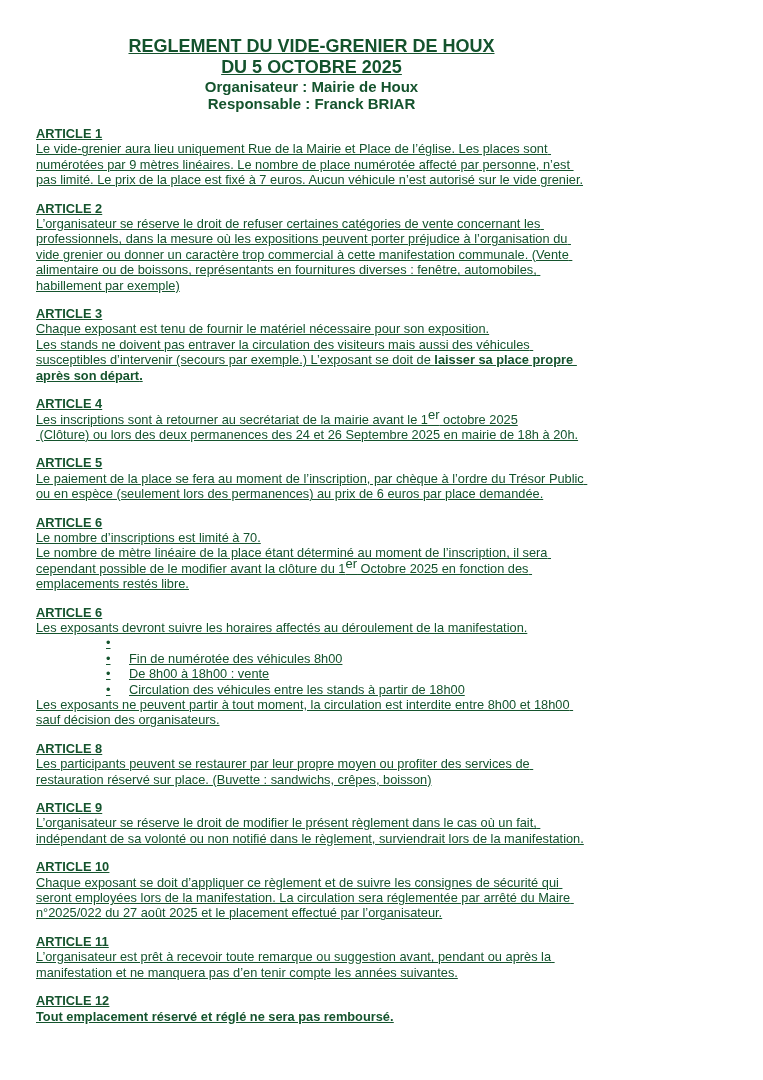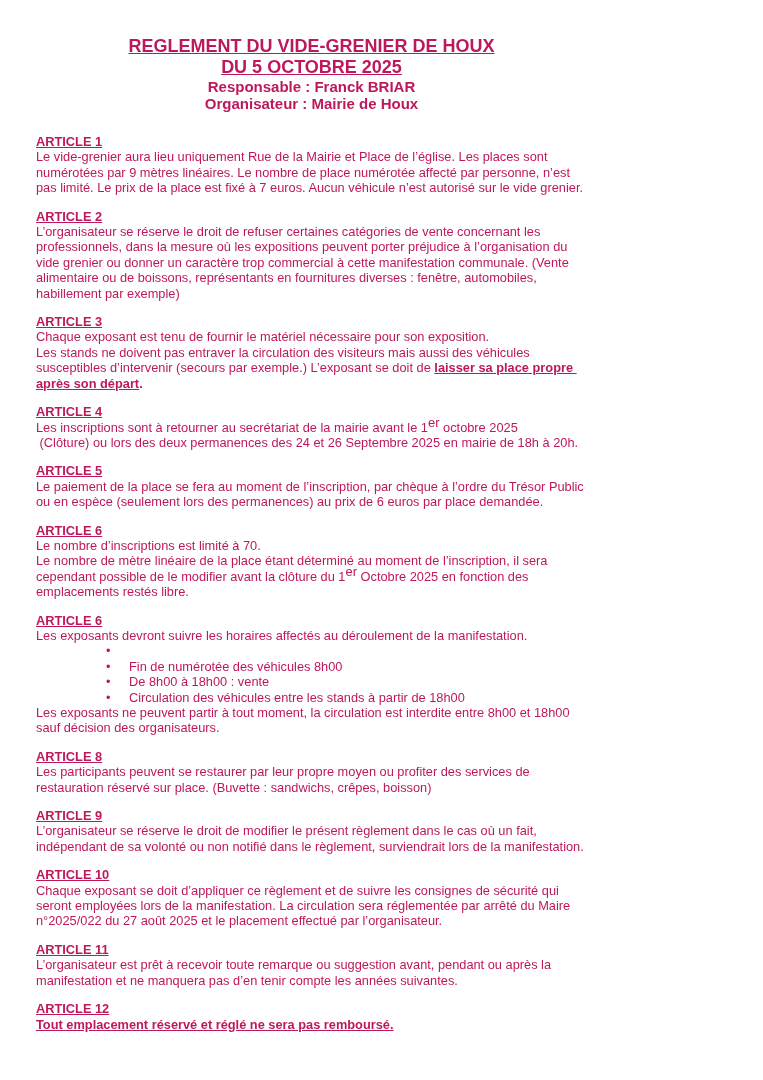--- a/index.html
+++ b/index.html
@@ -2,62 +2,62 @@
 <html lang="fr"><head>
 <meta charset="utf-8">
 <style>
   html, body { margin: 0; padding: 0; background: #ffffff; }
   .page {
     position: relative;
     width: 623px;
     height: 1080px;
     box-sizing: border-box;
     background: #ffffff;
-    color: #be185d;
+    color: #14532d;
     font-family: "Liberation Sans", sans-serif;
     font-size: 12.8px;
     line-height: 15.4px;
     padding: 36px 36px 0 36px;
     overflow: hidden;
   }
   .doc-header { text-align: center; }
   .title-line {
     font-size: 18px;
     font-weight: bold;
     text-decoration: underline;
     line-height: 21px;
   }
   .subtitle-line {
     font-size: 15px;
     font-weight: bold;
     line-height: 17px;
   }
-  .articles { margin-top: 22px; }
+  .articles { margin-top: 14px; text-decoration: underline; }
   .article { margin-bottom: 13px; }
   .article-heading {
     font-weight: bold;
     text-decoration: underline;
   }
   .para { white-space: pre-wrap; }
   .b { font-weight: bold; }
   .u { text-decoration: underline; }
   sup.sup { font-size: 13px; line-height: 0; }
   .bullet-row { display: flex; padding-left: 70px; }
   .bullet-dot { flex: none; width: 23px; }
   .bullet-text { flex: 1; }
 </style>
 </head>
 <body>
 
 <div class="page">
   <div class="doc-header">
     <div class="title-line">REGLEMENT DU VIDE-GRENIER DE HOUX</div>
     <div class="title-line">DU 5 OCTOBRE 2025</div>
+    <div class="subtitle-line">Organisateur : Mairie de Houx</div>
     <div class="subtitle-line">Responsable : Franck BRIAR</div>
-    <div class="subtitle-line">Organisateur : Mairie de Houx</div>
   </div>
   <div class="articles" id="articles">
       <section class="article">
         <div class="article-heading">ARTICLE 1</div>
         <div class="para"><span>Le vide-grenier aura lieu uniquement Rue de la Mairie et Place de l’église. Les places sont numérotées par 9 mètres linéaires. Le nombre de place numérotée affecté par personne, n’est pas limité. Le prix de la place est fixé à 7 euros. Aucun véhicule n’est autorisé sur le vide grenier.</span></div>
       </section>
       <section class="article">
         <div class="article-heading">ARTICLE 2</div>
         <div class="para"><span>L’organisateur se réserve le droit de refuser certaines catégories de vente concernant les professionnels, dans la mesure où les expositions peuvent porter préjudice à l’organisation du vide grenier ou donner un caractère trop commercial à cette manifestation communale. (Vente alimentaire ou de boissons, représentants en fournitures diverses : fenêtre, automobiles, habillement par exemple)</span></div>
       </section>

